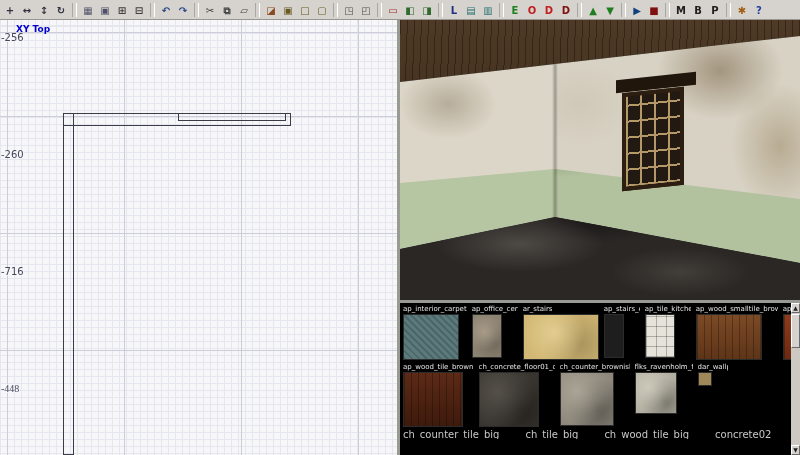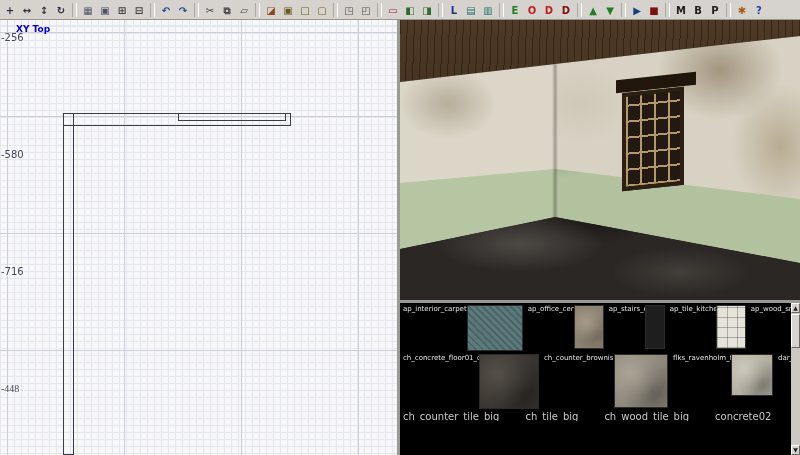--- a/index.html
+++ b/index.html
@@ -63,21 +63,21 @@
   .win-lintel{position:absolute;left:216px;top:56px;width:80px;height:13px;background:#20160c;transform:skewY(-6deg)}
   .window{position:absolute;left:222px;top:70px;width:62px;height:98px;transform:skewY(-6deg);
     border:4px solid #2c1e10;
     background:repeating-linear-gradient(0deg,#b49868 0 2px,rgba(0,0,0,0) 2px 16px),
                repeating-linear-gradient(90deg,#b49868 0 2px,rgba(0,0,0,0) 2px 14px),#221a12}
 
   
   .texbrowser{position:absolute;left:400px;top:303px;width:400px;height:152px;background:#000;overflow:hidden;
     padding:2px 12px 0 3px}
   .texrow{display:flex;align-items:flex-start;gap:5px;margin-bottom:3px}
-  .texitem{display:flex;flex-direction:row;flex:0 0 auto}
+  .texitem{display:flex;flex-direction:column;flex:0 0 auto}
   .texlabel{color:#e4e4e4;font-size:7px;line-height:9px;white-space:nowrap;overflow:hidden}
   .texthumb{border:1px solid #2c2c2c}
   .texthumb.selected{border:2px solid #ff2020}
   .partial{color:#c8c8c8;font-size:10px;line-height:9px;white-space:nowrap;overflow:hidden}
   .partial span{margin-right:26px}
 
   
   .scroll{position:absolute;left:791px;top:303px;width:9px;height:152px;background:#cdc9c2}
   .sbtn{position:absolute;left:0;width:9px;height:10px;background:#d6d3ce;border:1px solid;
     border-color:#fff #6a6a6a #6a6a6a #fff;font-size:6px;line-height:8px;text-align:center;color:#222;cursor:pointer}
@@ -142,21 +142,21 @@
       <div class="tbi" style="color: rgb(160, 96, 16);">✱</div>
       <div class="tbi" style="color: rgb(32, 64, 160);">?</div>
     </div>
 
   <div class="view2d">
     <div class="vlabel" style="color: rgb(0, 0, 204);">XY Top</div>
     <div class="wire wall-top"></div>
     <div class="wire window-brush"></div>
     <div class="wire wall-left"></div>
   <div class="rlabel" style="top: 13px;">-256</div>
-      <div class="rlabel" style="top: 130px;">-580</div>
+      <div class="rlabel" style="top: 130px;">-260</div>
       <div class="rlabel" style="top: 247px;">-716</div>
       <div class="rlabel" style="top: 364px; font-family: Liberation Serif, serif;">-448</div>
     </div>
 
   <div class="vsplit"></div>
   <div class="hsplit"></div>
 
   <div class="view3d">
     <div class="surf s-ceiling"></div>
     <div class="surf s-lwall"></div>
@@ -174,37 +174,45 @@
         <div class="texrow">
           <div class="texitem">
             <div class="texlabel" style="max-width: 72px;">ap_interior_carpet</div>
             <div class="texthumb" style="width: 56px; height: 46px; background: repeating-linear-gradient(45deg, rgb(74, 102, 104) 0px, rgb(74, 102, 104) 2px, rgba(0, 0, 0, 0) 2px, rgba(0, 0, 0, 0) 5px), rgb(92, 122, 124);"></div>
           </div>
           <div class="texitem">
             <div class="texlabel" style="max-width: 46px;">ap_office_ceramic</div>
             <div class="texthumb" style="width: 30px; height: 44px; background: radial-gradient(circle at 40% 40%, rgb(168, 156, 136), rgba(0, 0, 0, 0) 60%), radial-gradient(circle at 75% 65%, rgba(0, 0, 0, 0.2), rgba(0, 0, 0, 0) 60%), rgb(140, 130, 114);"></div>
           </div>
           <div class="texitem">
+            <div class="texlabel" style="max-width: 92px;">ar_stairs</div>
+            <div class="texthumb" style="width: 76px; height: 46px; background: radial-gradient(circle at 40% 40%, rgb(226, 204, 144), rgba(0, 0, 0, 0) 60%), radial-gradient(circle at 75% 65%, rgba(0, 0, 0, 0.2), rgba(0, 0, 0, 0) 60%), rgb(210, 184, 116);"></div>
+          </div>
+          <div class="texitem">
             <div class="texlabel" style="max-width: 36px;">ap_stairs_edge</div>
             <div class="texthumb" style="width: 20px; height: 44px; background: rgb(30, 30, 30);"></div>
           </div>
           <div class="texitem">
             <div class="texlabel" style="max-width: 46px;">ap_tile_kitchen</div>
             <div class="texthumb" style="width: 30px; height: 44px; background: repeating-linear-gradient(0deg, rgba(0, 0, 0, 0.25) 0px, rgba(0, 0, 0, 0.25) 1px, rgba(0, 0, 0, 0) 1px, rgba(0, 0, 0, 0) 10px), repeating-linear-gradient(90deg, rgba(0, 0, 0, 0.25) 0px, rgba(0, 0, 0, 0.25) 1px, rgba(0, 0, 0, 0) 1px, rgba(0, 0, 0, 0) 10px), rgb(230, 228, 218);"></div>
           </div>
           <div class="texitem">
             <div class="texlabel" style="max-width: 82px;">ap_wood_smalltile_brown</div>
             <div class="texthumb" style="width: 66px; height: 46px; background: repeating-linear-gradient(90deg, rgba(0, 0, 0, 0.28) 0px, rgba(0, 0, 0, 0.28) 1px, rgba(0, 0, 0, 0) 1px, rgba(0, 0, 0, 0) 7px), linear-gradient(rgb(124, 74, 38), rgb(94, 52, 24));"></div>
           </div>
           <div class="texitem">
             <div class="texlabel" style="max-width: 74px;">ap_wood_tile_big</div>
             <div class="texthumb" style="width: 58px; height: 46px; background: repeating-linear-gradient(90deg, rgba(0, 0, 0, 0.28) 0px, rgba(0, 0, 0, 0.28) 1px, rgba(0, 0, 0, 0) 1px, rgba(0, 0, 0, 0) 7px), linear-gradient(rgb(140, 60, 30), rgb(106, 42, 18));"></div>
           </div>
         </div>
         <div class="texrow">
+          <div class="texitem">
+            <div class="texlabel" style="max-width: 76px;">ap_wood_tile_brown</div>
+            <div class="texthumb" style="width: 60px; height: 55px; background: repeating-linear-gradient(90deg, rgba(0, 0, 0, 0.28) 0px, rgba(0, 0, 0, 0.28) 1px, rgba(0, 0, 0, 0) 1px, rgba(0, 0, 0, 0) 7px), linear-gradient(rgb(92, 42, 22), rgb(62, 26, 12));"></div>
+          </div>
           <div class="texitem">
             <div class="texlabel" style="max-width: 76px;">ch_concrete_floor01_dar</div>
             <div class="texthumb" style="width: 60px; height: 55px; background: radial-gradient(circle at 30% 35%, rgb(85, 80, 74), rgba(0, 0, 0, 0) 70%), radial-gradient(circle at 72% 70%, rgba(0, 0, 0, 0.35), rgba(0, 0, 0, 0) 60%), rgb(56, 52, 47);"></div>
           </div>
           <div class="texitem">
             <div class="texlabel" style="max-width: 70px;">ch_counter_brownish</div>
             <div class="texthumb" style="width: 54px; height: 54px; background: radial-gradient(circle at 30% 35%, rgb(170, 164, 150), rgba(0, 0, 0, 0) 70%), radial-gradient(circle at 72% 70%, rgba(0, 0, 0, 0.35), rgba(0, 0, 0, 0) 60%), rgb(142, 136, 124);"></div>
           </div>
           <div class="texitem">
             <div class="texlabel" style="max-width: 58px;">flks_ravenholm_factory_damaged01</div>

